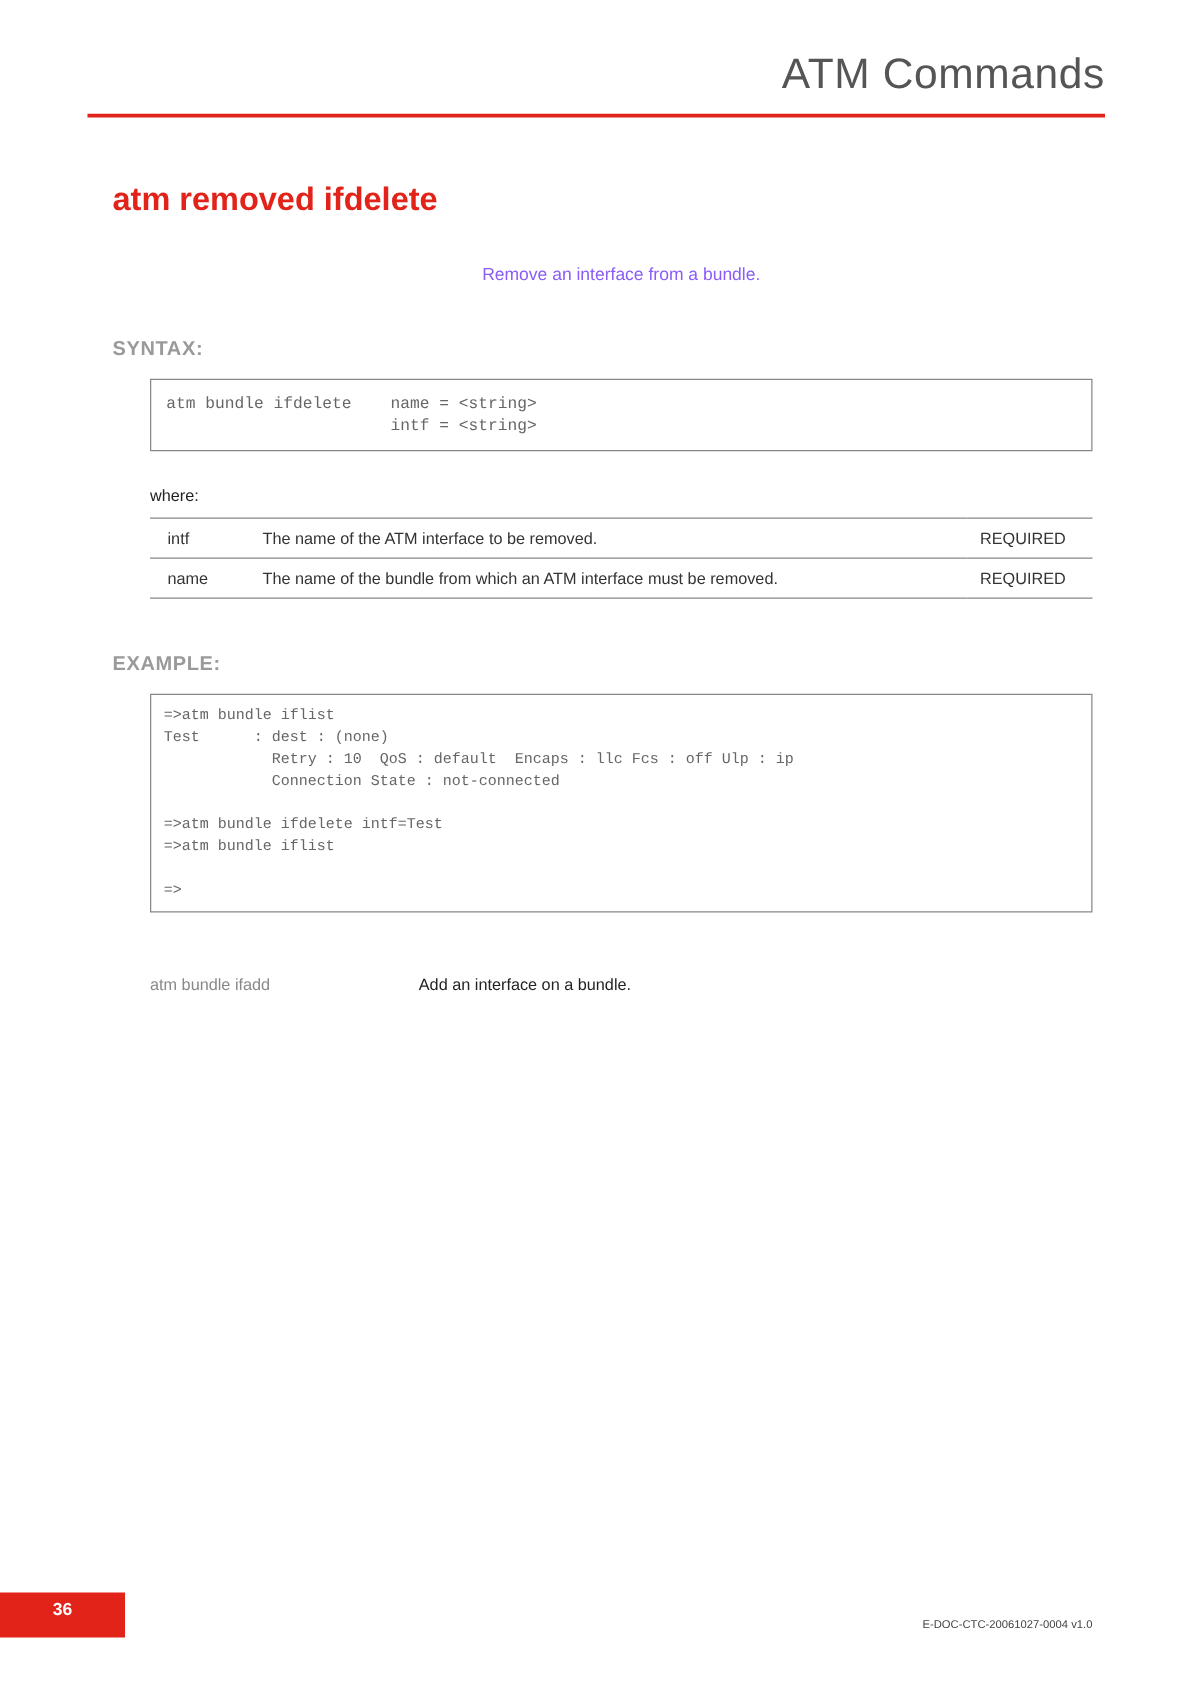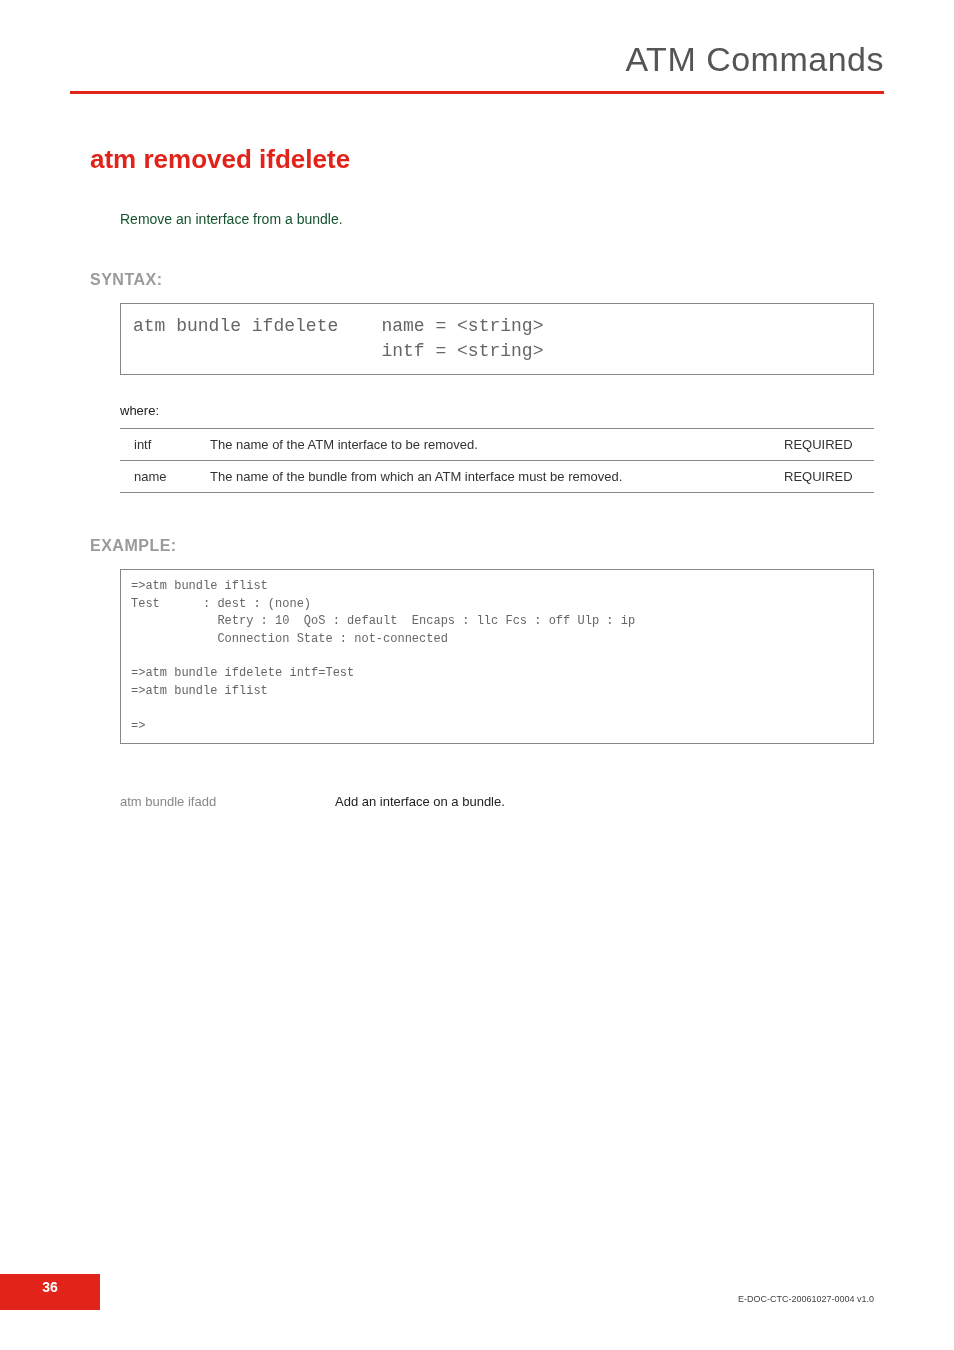--- a/index.html
+++ b/index.html
@@ -34,36 +34,37 @@
     font-family: "Helvetica Neue", Arial, sans-serif;
     font-weight: bold;
     font-size: 26px;
     color: #e2231a;
     margin-bottom: 36px;
   }
   .description {
     font-size: 14px;
     margin-left: 30px;
     margin-bottom: 44px;
-    color: #14532d;
+    color: #8b5cf6;
+    text-align: center;
   }
   .section-label {
     font-family: "Helvetica Neue", Arial, sans-serif;
     font-weight: bold;
     font-size: 16px;
     color: #9a9a9a;
     letter-spacing: 0.5px;
     margin-bottom: 14px;
   }
   .code-box {
     border: 1px solid #888;
     margin-left: 30px;
     padding: 10px 12px;
     font-family: "Courier New", monospace;
-    font-size: 18px;
+    font-size: 13px;
     color: #666;
     line-height: 1.4;
     white-space: pre;
     margin-bottom: 14px;
   }
   .where {
     font-size: 13px;
     margin-left: 30px;
     margin-bottom: 10px;
     color: #222;

